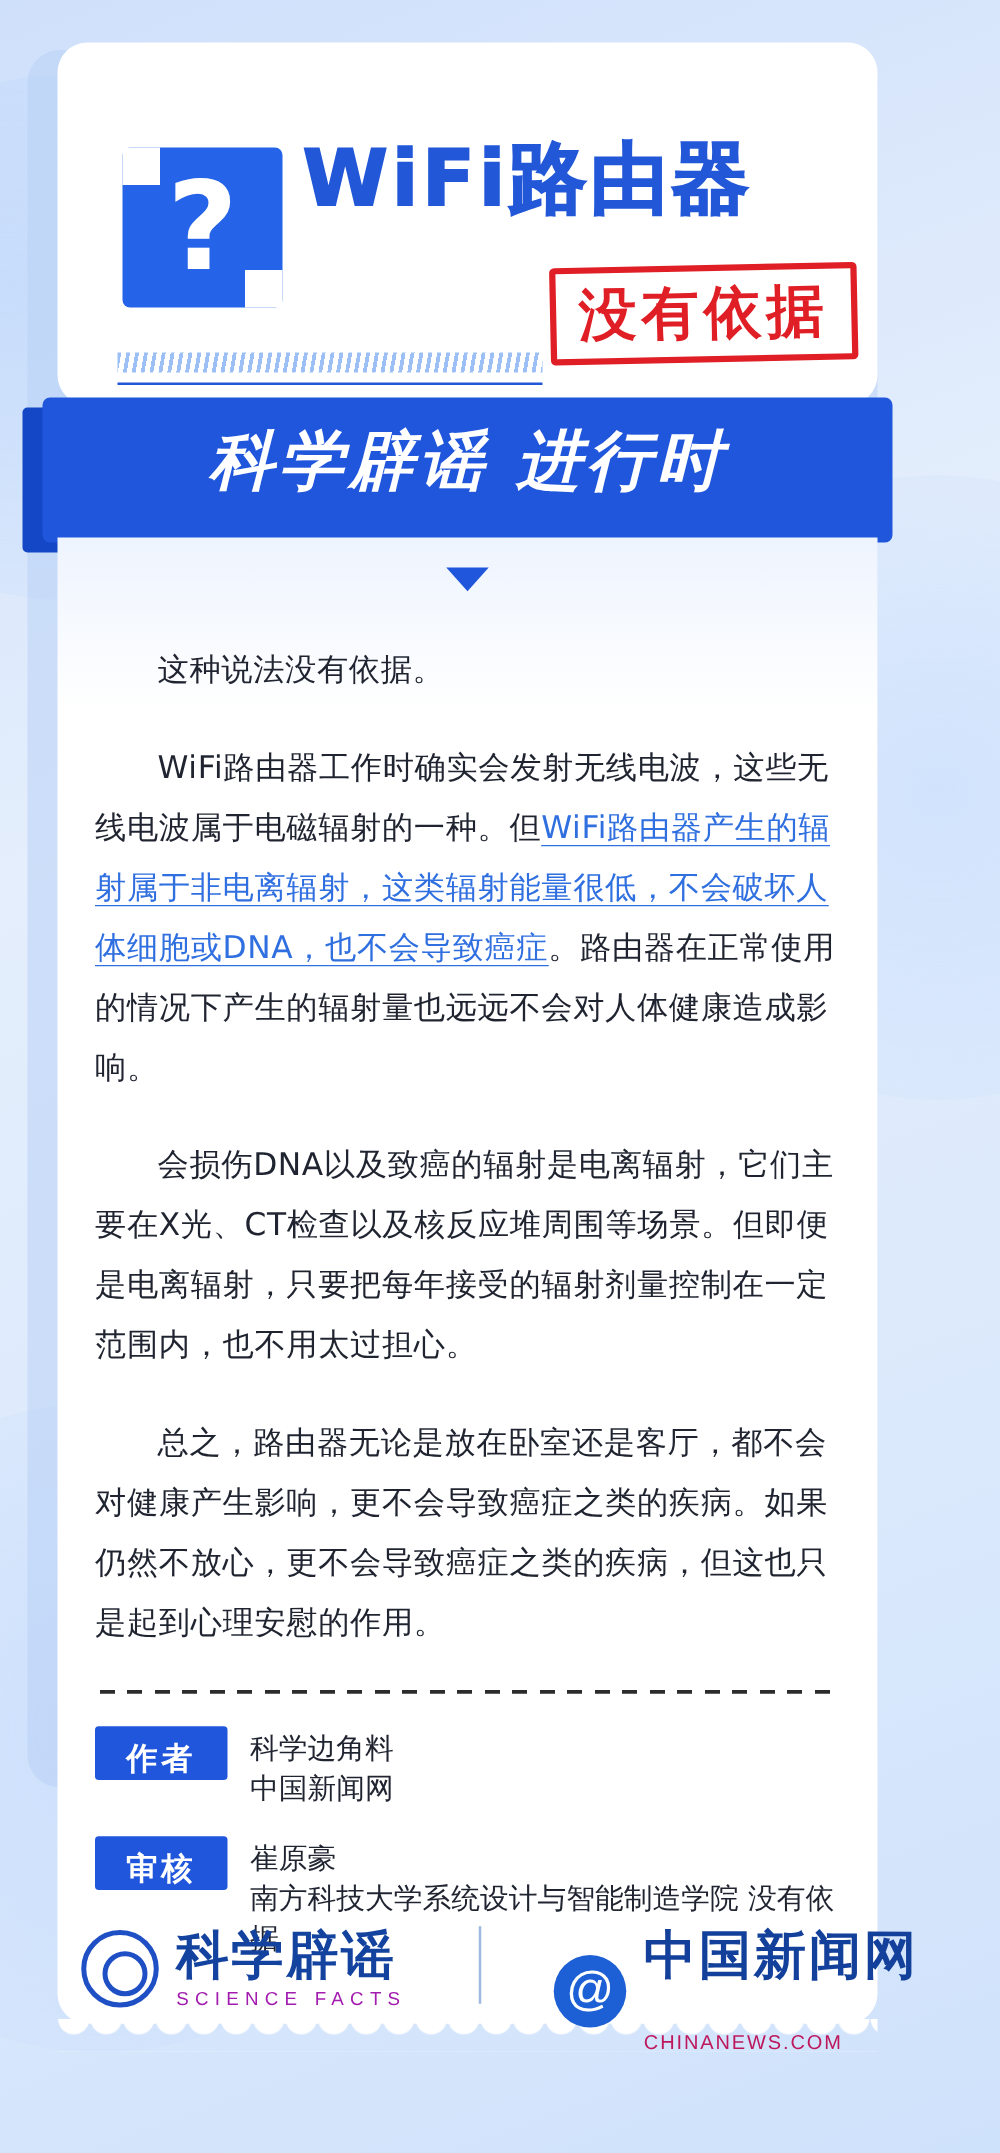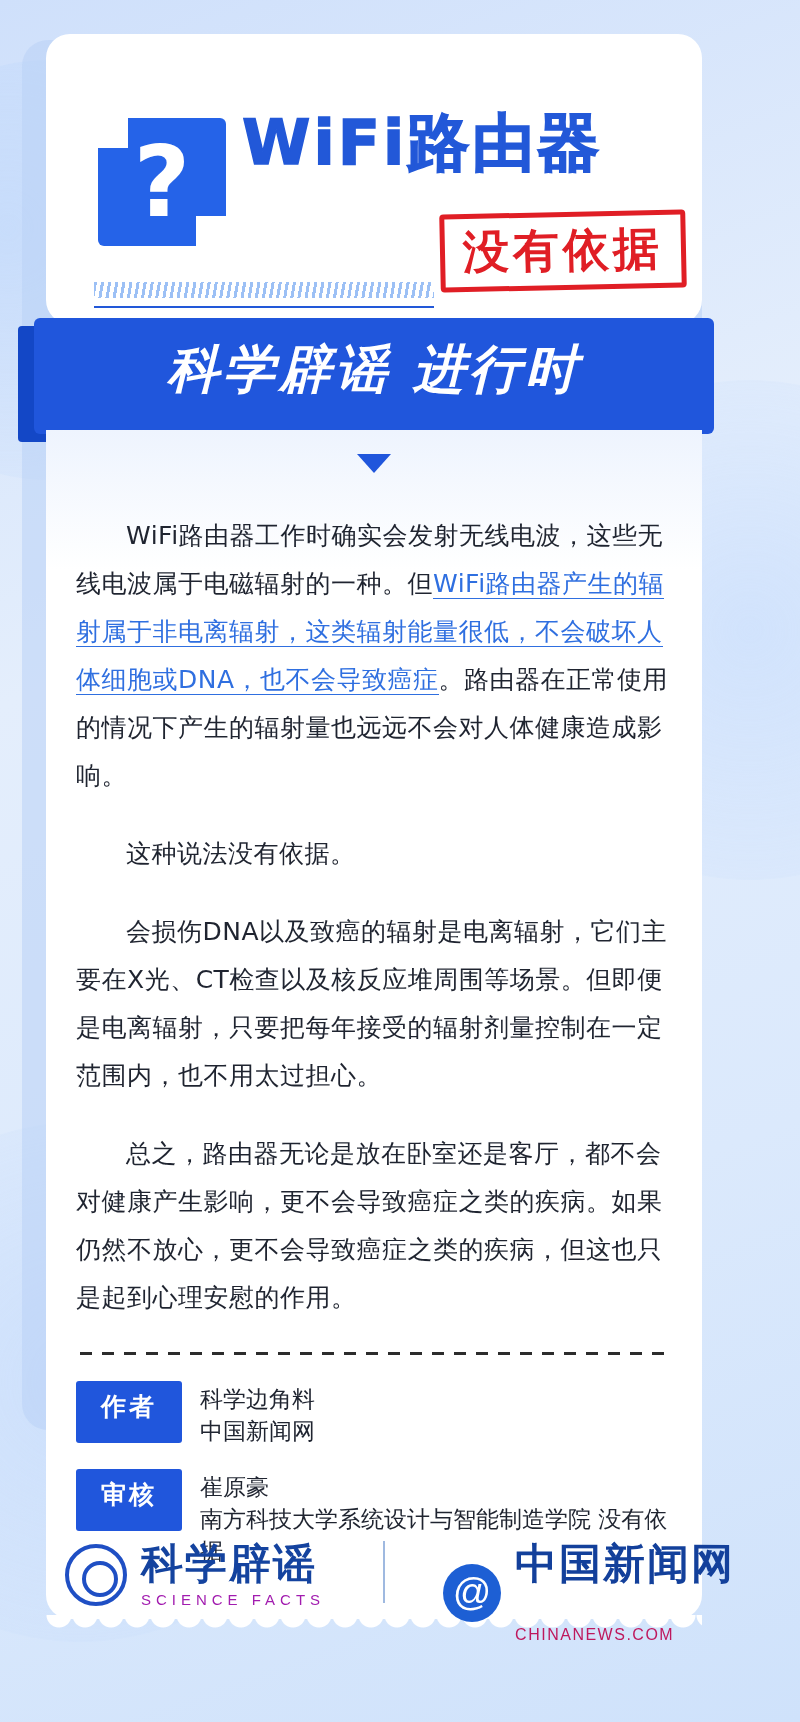--- a/index.html
+++ b/index.html
@@ -210,21 +210,21 @@
   }
   .credit-tag {
     flex: 0 0 auto;
     width: 106px;
     background: #2056dc;
     color: #fff;
     text-align: center;
     font-size: 25px;
     font-weight: bold;
     letter-spacing: 3px;
-    padding: 9px 0 20px;
+    padding: 9px 0 1px;
     border-radius: 3px;
     font-family: "DejaVu Sans", sans-serif;
   }
   .credit-text {
     margin-left: 18px;
     color: #1f2430;
     font-size: 23px;
     line-height: 32px;
     font-family: "DejaVu Sans", sans-serif;
     padding-top: 2px;
@@ -334,22 +334,22 @@
   <div class="ribbon-tab-r"></div>
   <div class="ribbon-main">
     <div class="txt">科学辟谣 进行时</div>
   </div>
 </div>
 
 <div class="body-panel">
   <div class="caret"></div>
 
   <div class="prose" id="prose">
+      <p><span>这种说法没有依据。</span></p>
       <p><span>WiFi路由器工作时确实会发射无线电波，这些无线电波属于电磁辐射的一种。但</span><span class="hl">WiFi路由器产生的辐射属于非电离辐射，这类辐射能量很低，不会破坏人体细胞或DNA，也不会导致癌症</span><span>。路由器在正常使用的情况下产生的辐射量也远远不会对人体健康造成影响。</span></p>
-      <p><span>这种说法没有依据。</span></p>
       <p><span>会损伤DNA以及致癌的辐射是电离辐射，它们主要在X光、CT检查以及核反应堆周围等场景。但即便是电离辐射，只要把每年接受的辐射剂量控制在一定范围内，也不用太过担心。</span></p>
       <p><span>总之，路由器无论是放在卧室还是客厅，都不会对健康产生影响，更不会导致癌症之类的疾病。如果仍然不放心，更不会导致癌症之类的疾病，但这也只是起到心理安慰的作用。</span></p>
     </div>
 
   <div class="sep"></div>
 
   <div id="credits">
       <div class="credit-row">
         <div class="credit-tag">作者</div>
         <div class="credit-text">

